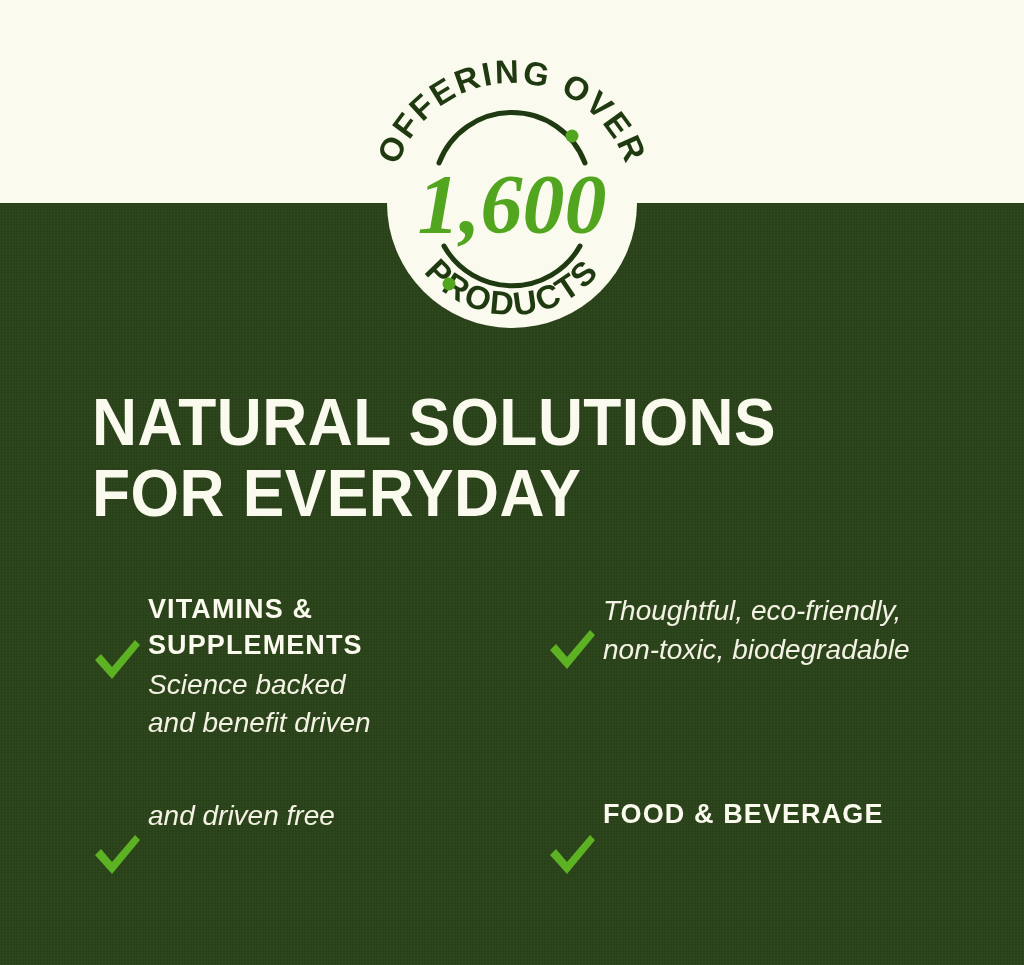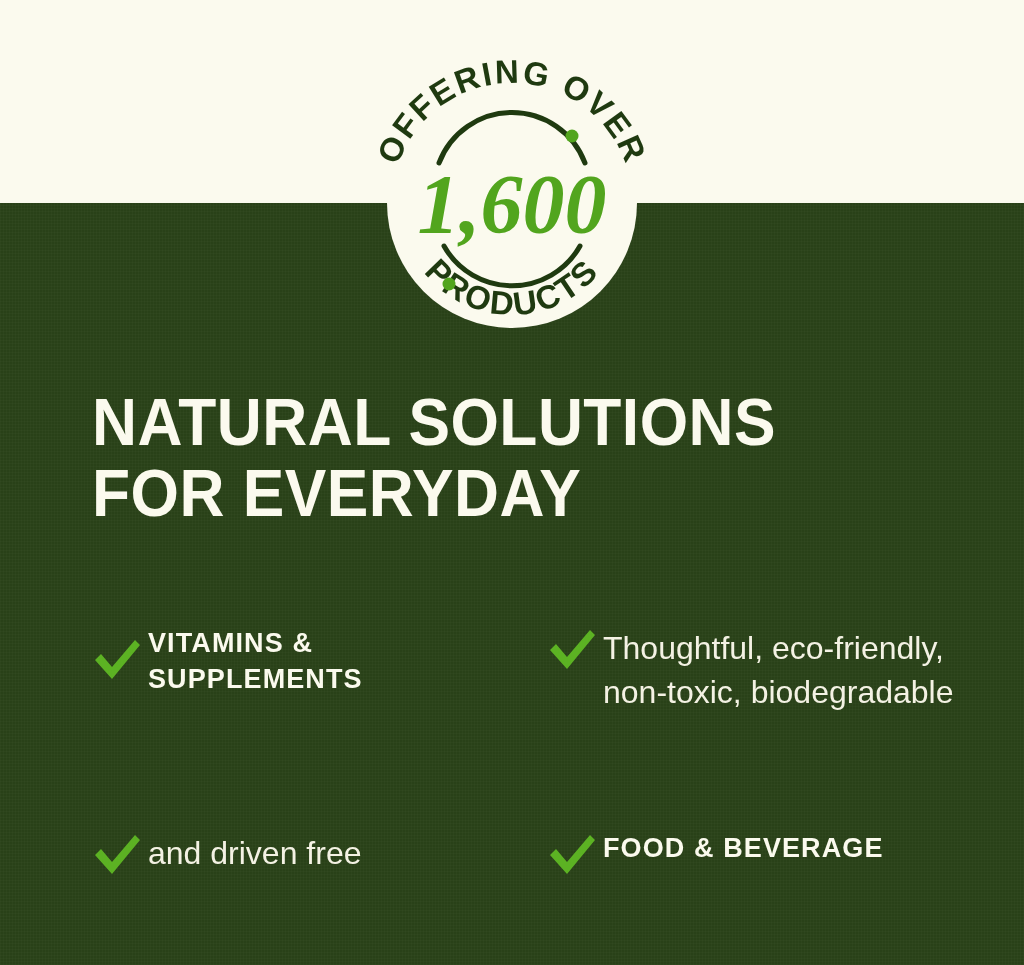--- a/index.html
+++ b/index.html
@@ -131,37 +131,38 @@
 
   .check {
     flex: 0 0 auto;
     width: 50px;
     margin-top: 36px;
     margin-right: 6px;
   }
   .feature.two-line-title .check { margin-top: 46px; }
   .check svg { display: block; }
 
-  .ftext { padding-top: 0; margin-top: 34px; }
+  .ftext { padding-top: 0; }
   .ftitle {
     color: #fbfaee;
     font-family: "Liberation Sans", sans-serif;
     font-size: 27px;
     font-weight: bold;
     letter-spacing: 1.1px;
     line-height: 1.33;
     margin: 0 0 2px 0;
   }
   .fdesc {
     color: #f4f2e4;
     font-family: "Liberation Sans", sans-serif;
-    font-size: 32px;
+    font-size: 28px;
     font-weight: 400;
     line-height: 1.38;
     margin: 0;
+    font-style: italic;
   }
   .fdesc .dline { display: block; white-space: nowrap; }
   .ftitle .tline { display: block; white-space: nowrap; }
 </style>
 </head>
 <body>
 
 <div id="stage">
 
   <div class="band-cream"></div>
@@ -208,20 +209,24 @@
       <span class="check">
         <svg width="50" height="44" viewBox="0 0 50 44">
           <path d="M3 22 L9 16 L20 29 L43 2 L48 7 L20 41 Z" fill="#5cb223"></path>
         </svg>
       </span>
       <div class="ftext">
         <p class="ftitle">
           <span class="tline">VITAMINS &amp;</span>
           <span class="tline">SUPPLEMENTS</span>
         </p>
+        <p class="fdesc">
+          <span class="dline">Science backed</span>
+          <span class="dline">and benefit driven</span>
+        </p>
       </div>
     </div>
 
     <div class="feature">
       <span class="check">
         <svg width="50" height="44" viewBox="0 0 50 44">
           <path d="M3 22 L9 16 L20 29 L43 2 L48 7 L20 41 Z" fill="#5cb223"></path>
         </svg>
       </span>
       <div class="ftext">

